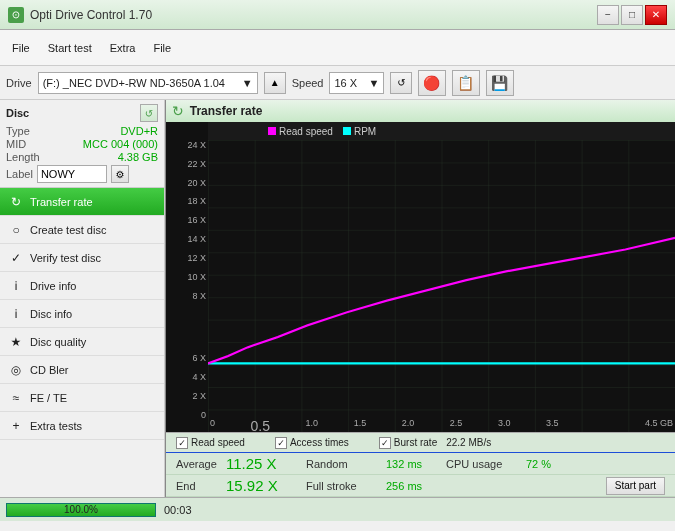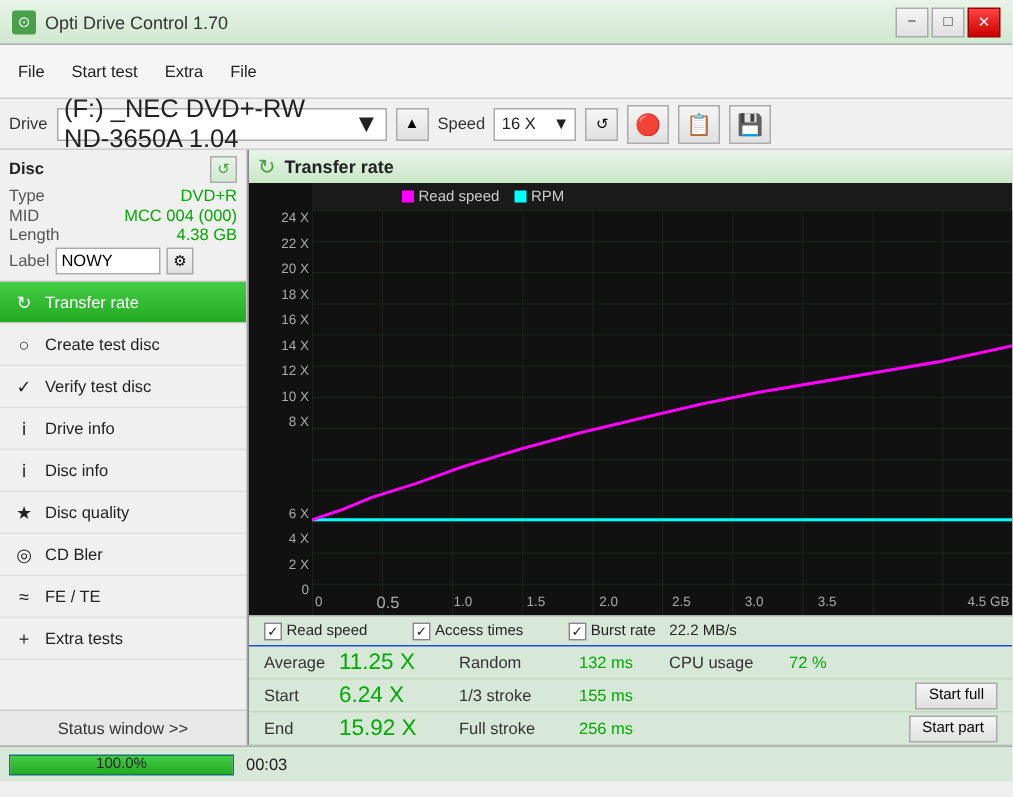--- a/index.html
+++ b/index.html
@@ -89,21 +89,21 @@
       align-items: center;
       padding: 0 6px;
       gap: 6px;
     }
     .drive-label { color: #333; font-size: 11px; }
     .drive-select {
       background: white;
       border: 1px solid #aaa;
       height: 22px;
       padding: 3px 4px;
-      font-size: 17px;
+      font-size: 11px;
       color: #222;
       width: 220px;
       display: flex;
       align-items: center;
       justify-content: space-between;
     }
     .drive-arrow-btn {
       width: 22px;
       height: 22px;
       border: 1px solid #aaa;
@@ -494,23 +494,20 @@
       </div>
       <div class="nav-item">
         <span class="nav-icon">≈</span>
         <span>FE / TE</span>
       </div>
       <div class="nav-item">
         <span class="nav-icon">+</span>
         <span>Extra tests</span>
       </div>
 
-      <div class="status-window-btn">
-        <span>Status window &gt;&gt;</span>
-      </div>
     </div>
 
     <div class="chart-and-controls">
       <div class="chart-inner">
 
         <div class="chart-header">
           <span class="chart-icon">↻</span>
           <span class="chart-title">Transfer rate</span>
         </div>
 
@@ -557,21 +554,21 @@
                 <rect width="470" height="200" fill="url(#grid)"></rect>
 
                 <polyline points="0,153 470,153" fill="none" stroke="#00ffff" stroke-width="1.5"></polyline>
 
                 <polyline points="0,153 20,148 40,142 70,135 100,127 140,118 180,110 220,103 260,96 300,90 340,85 380,80 420,75 470,67" fill="none" stroke="#ff00ff" stroke-width="1.5"></polyline>
               </svg>
 
               
               <div style="position:absolute;bottom:0;left:0;right:0;height:14px;display:flex;justify-content:space-between;padding:0 2px;">
                 <span style="color:#aaa;font-size:9px;">0</span>
-                <span style="color:#aaa;font-size:11px;">0.5</span>
+                <span style="color:#aaa;font-size:14px;">0.5</span>
                 <span style="color:#aaa;font-size:9px;">1.0</span>
                 <span style="color:#aaa;font-size:9px;">1.5</span>
                 <span style="color:#aaa;font-size:9px;">2.0</span>
                 <span style="color:#aaa;font-size:9px;">2.5</span>
                 <span style="color:#aaa;font-size:9px;">3.0</span>
                 <span style="color:#aaa;font-size:9px;">3.5</span>
                 <span style="color:#aaa;font-size:11px;margin-top:36px;">4.0</span>
                 <span style="color:#aaa;font-size:9px;">4.5 GB</span>
               </div>
             </div>
@@ -598,29 +595,20 @@
 
           <div class="stats-row">
             <span class="stat-label">Average</span>
             <span class="stat-value">11.25 X</span>
             <span class="stat-label2">Random</span>
             <span class="stat-value2">132 ms</span>
             <span class="stat-label3">CPU usage</span>
             <span class="stat-value3">72 %</span>
           </div>
 
-          <div class="stats-row">
-            <span class="stat-label">Start</span>
-            <span class="stat-value">6.24 X</span>
-            <span class="stat-label2">1/3 stroke</span>
-            <span class="stat-value2">155 ms</span>
-            <span class="stat-label3"></span>
-            <span class="stat-value3"></span>
-            <div class="stat-btn">Start full</div>
-          </div>
 
           <div class="stats-row">
             <span class="stat-label">End</span>
             <span class="stat-value">15.92 X</span>
             <span class="stat-label2">Full stroke</span>
             <span class="stat-value2">256 ms</span>
             <span class="stat-label3"></span>
             <span class="stat-value3"></span>
             <div class="stat-btn">Start part</div>
           </div>

